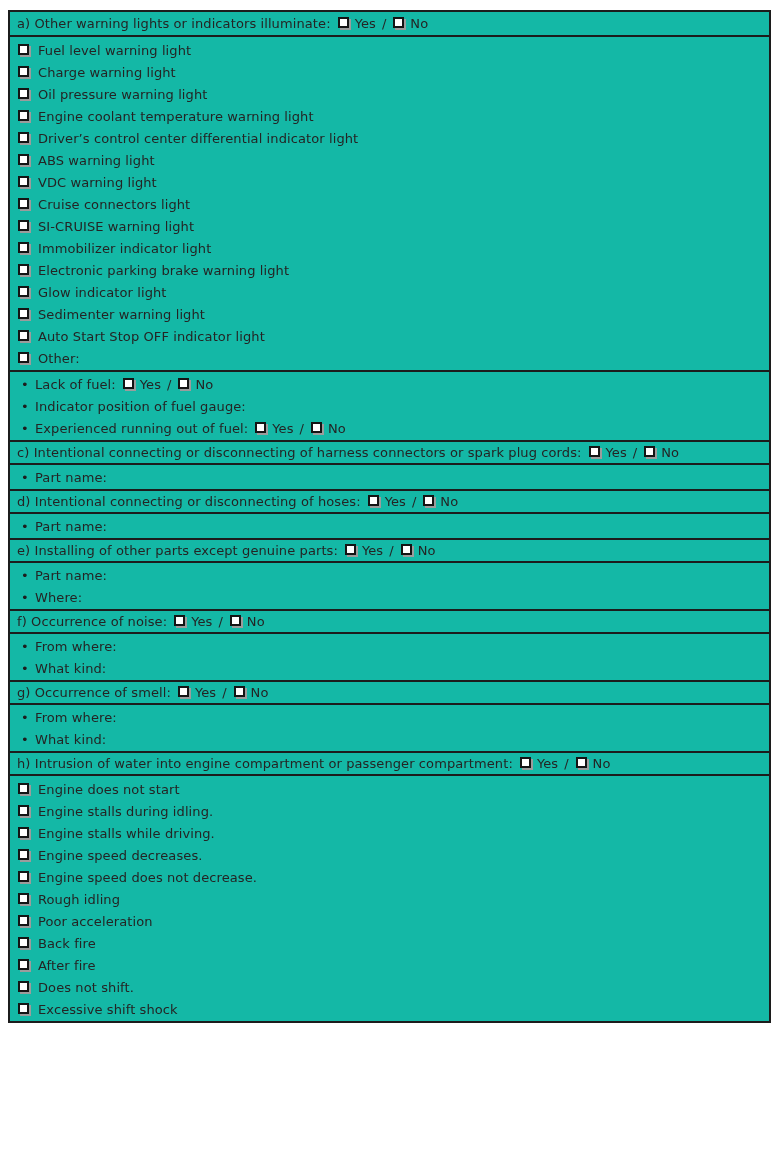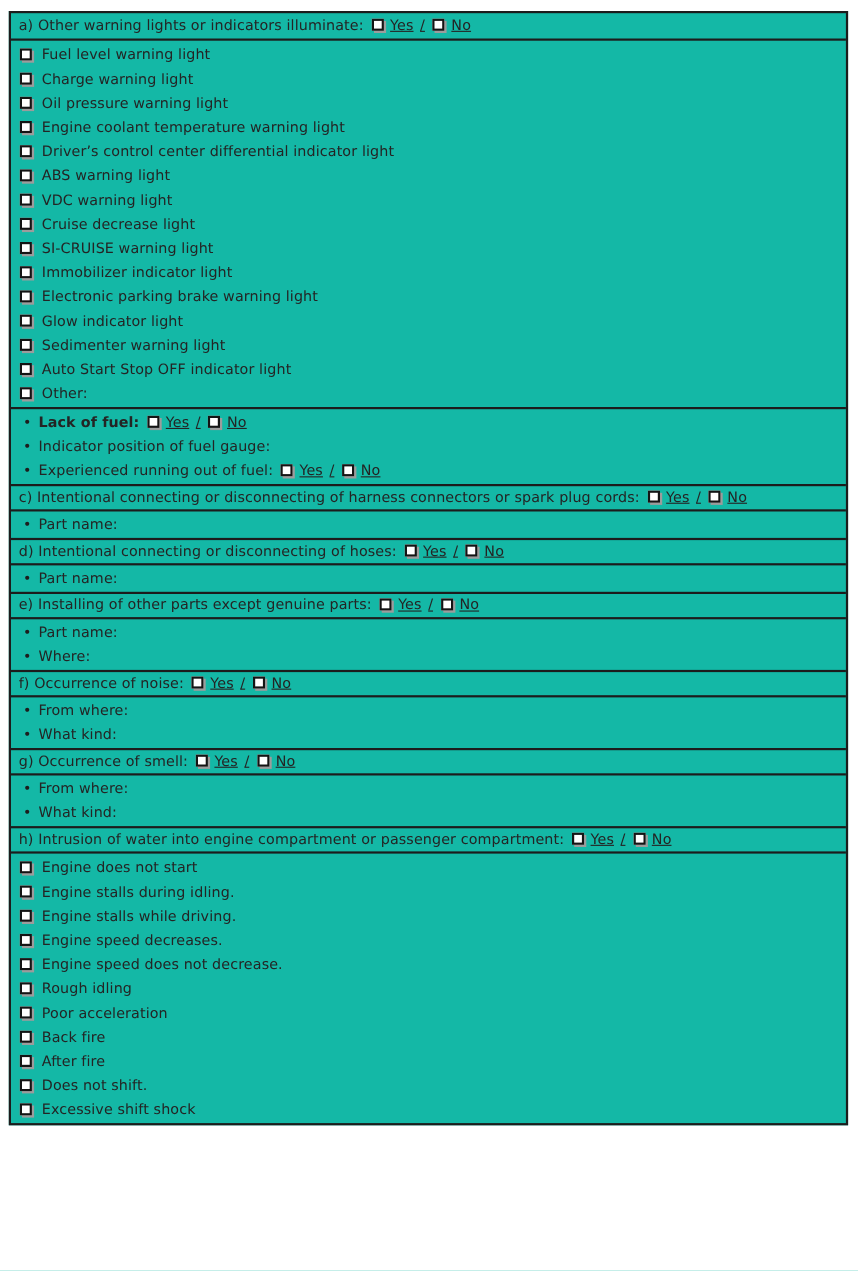--- a/index.html
+++ b/index.html
@@ -17,25 +17,25 @@
   .row.first{border-top:none;}
   .header-row{height:23px;display:flex;align-items:center;white-space:nowrap;overflow:hidden;}
   .list-row{padding-top:2px;padding-bottom:1px;}
   .bullet-row{padding-top:1px;padding-bottom:1px;}
   .line{height:22px;display:flex;align-items:center;white-space:nowrap;}
   .cb{
     flex:none;display:inline-block;width:7px;height:7px;background:#fff;
     border:2px solid #141414;box-shadow:2px 2px 0 #9c9c9c;
     margin-right:9px;margin-left:1px;position:relative;top:-1px;
   }
-  .yn{display:inline-flex;align-items:center;margin-left:6px;text-decoration:underline;}
+  .yn{display:inline-flex;align-items:center;margin-left:6px;}
   .yn .cb{margin-right:6px;}
   .yn .sep{margin:0 6px;}
   .dot{flex:none;width:14px;padding-left:4px;font-size:13px;color:#1d1d1d;}
-  .bold{font-weight:bold;}
+  .bold{font-weight:normal;}
   .lbl{letter-spacing:0.1px;}
 </style>
 </head>
 <body>
 
 <div class="table" id="tbl">
     <div class="row header-row first">
       <span class="lbl">a) Other warning lights or indicators illuminate:</span>
       <span class="yn">
         <span class="cb"></span>
@@ -69,21 +69,21 @@
       <div class="line">
         <span class="cb"></span>
         <span class="lbl">ABS warning light</span>
       </div>
       <div class="line">
         <span class="cb"></span>
         <span class="lbl">VDC warning light</span>
       </div>
       <div class="line">
         <span class="cb"></span>
-        <span class="lbl">Cruise decrease light</span>
+        <span class="lbl">Cruise connectors light</span>
       </div>
       <div class="line">
         <span class="cb"></span>
         <span class="lbl">SI-CRUISE warning light</span>
       </div>
       <div class="line">
         <span class="cb"></span>
         <span class="lbl">Immobilizer indicator light</span>
       </div>
       <div class="line">

